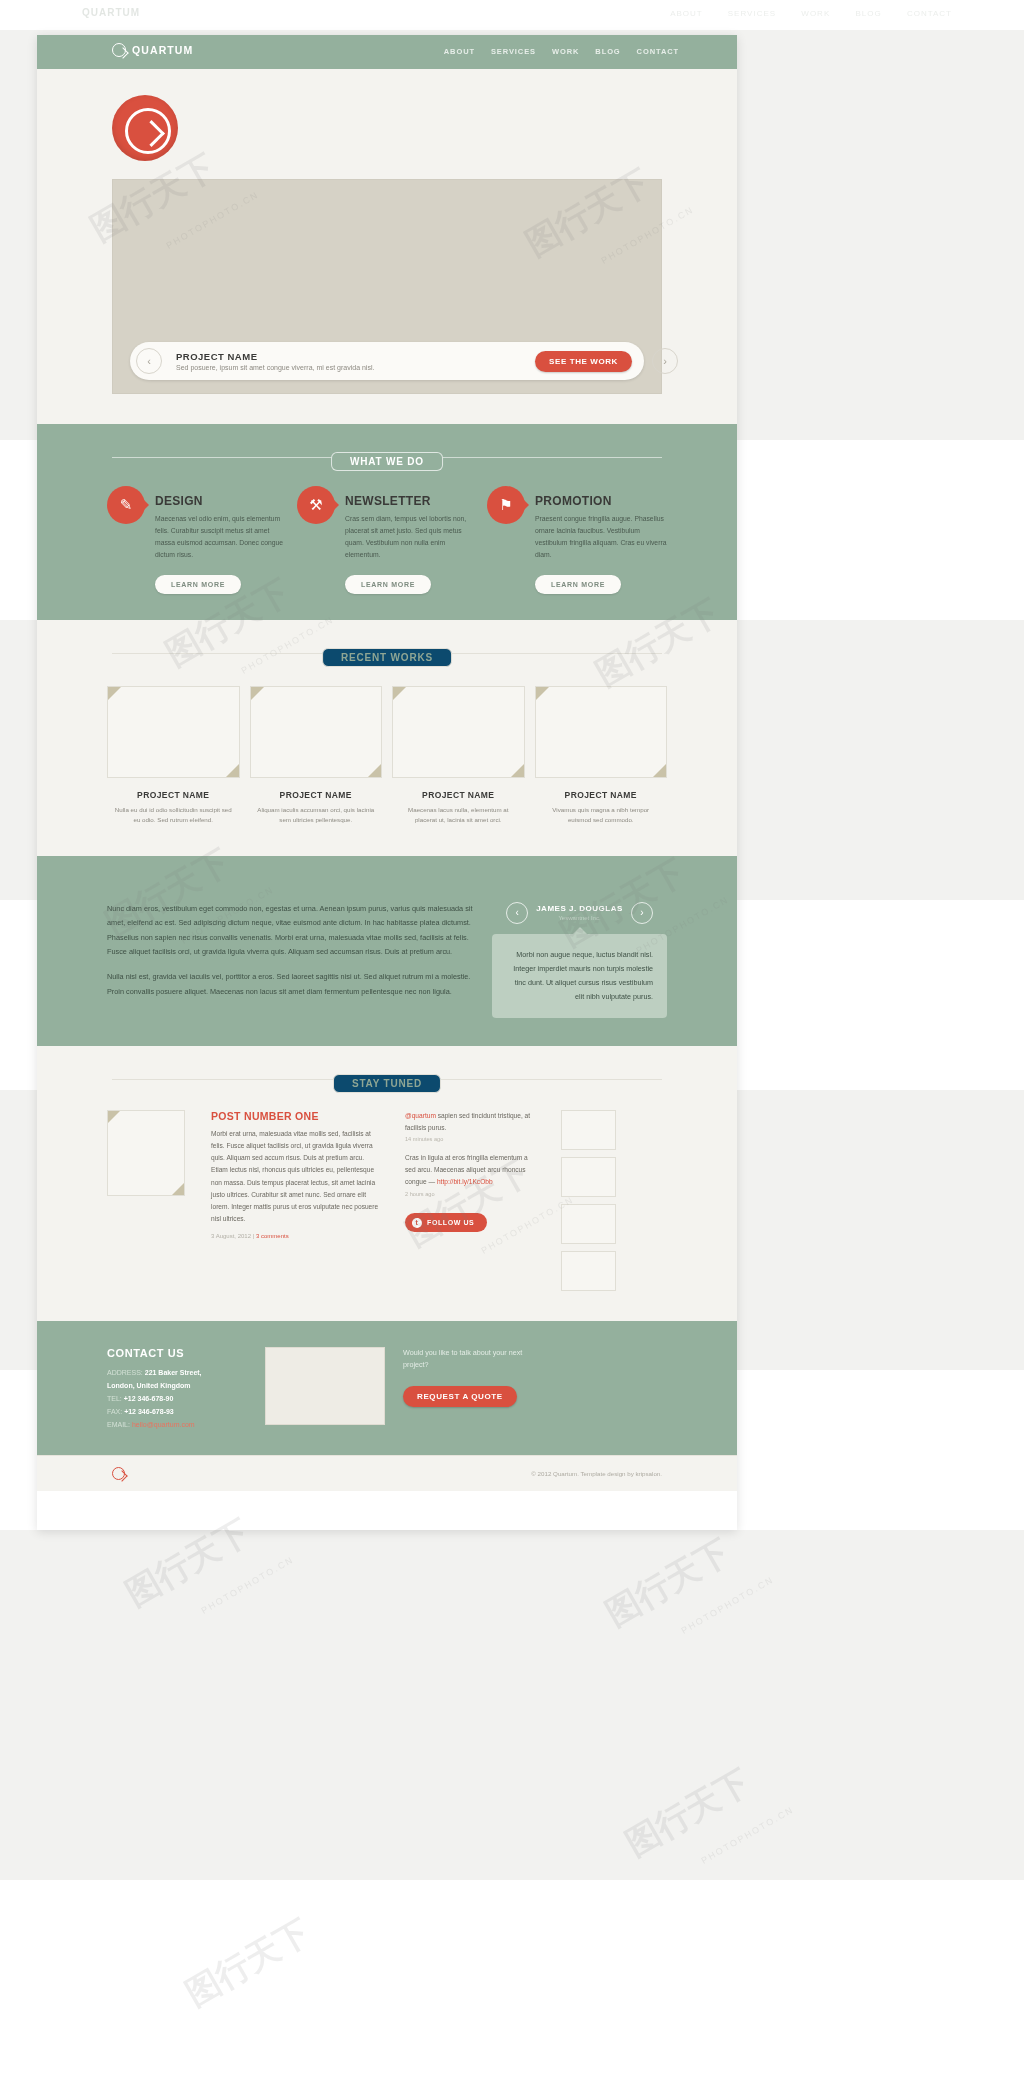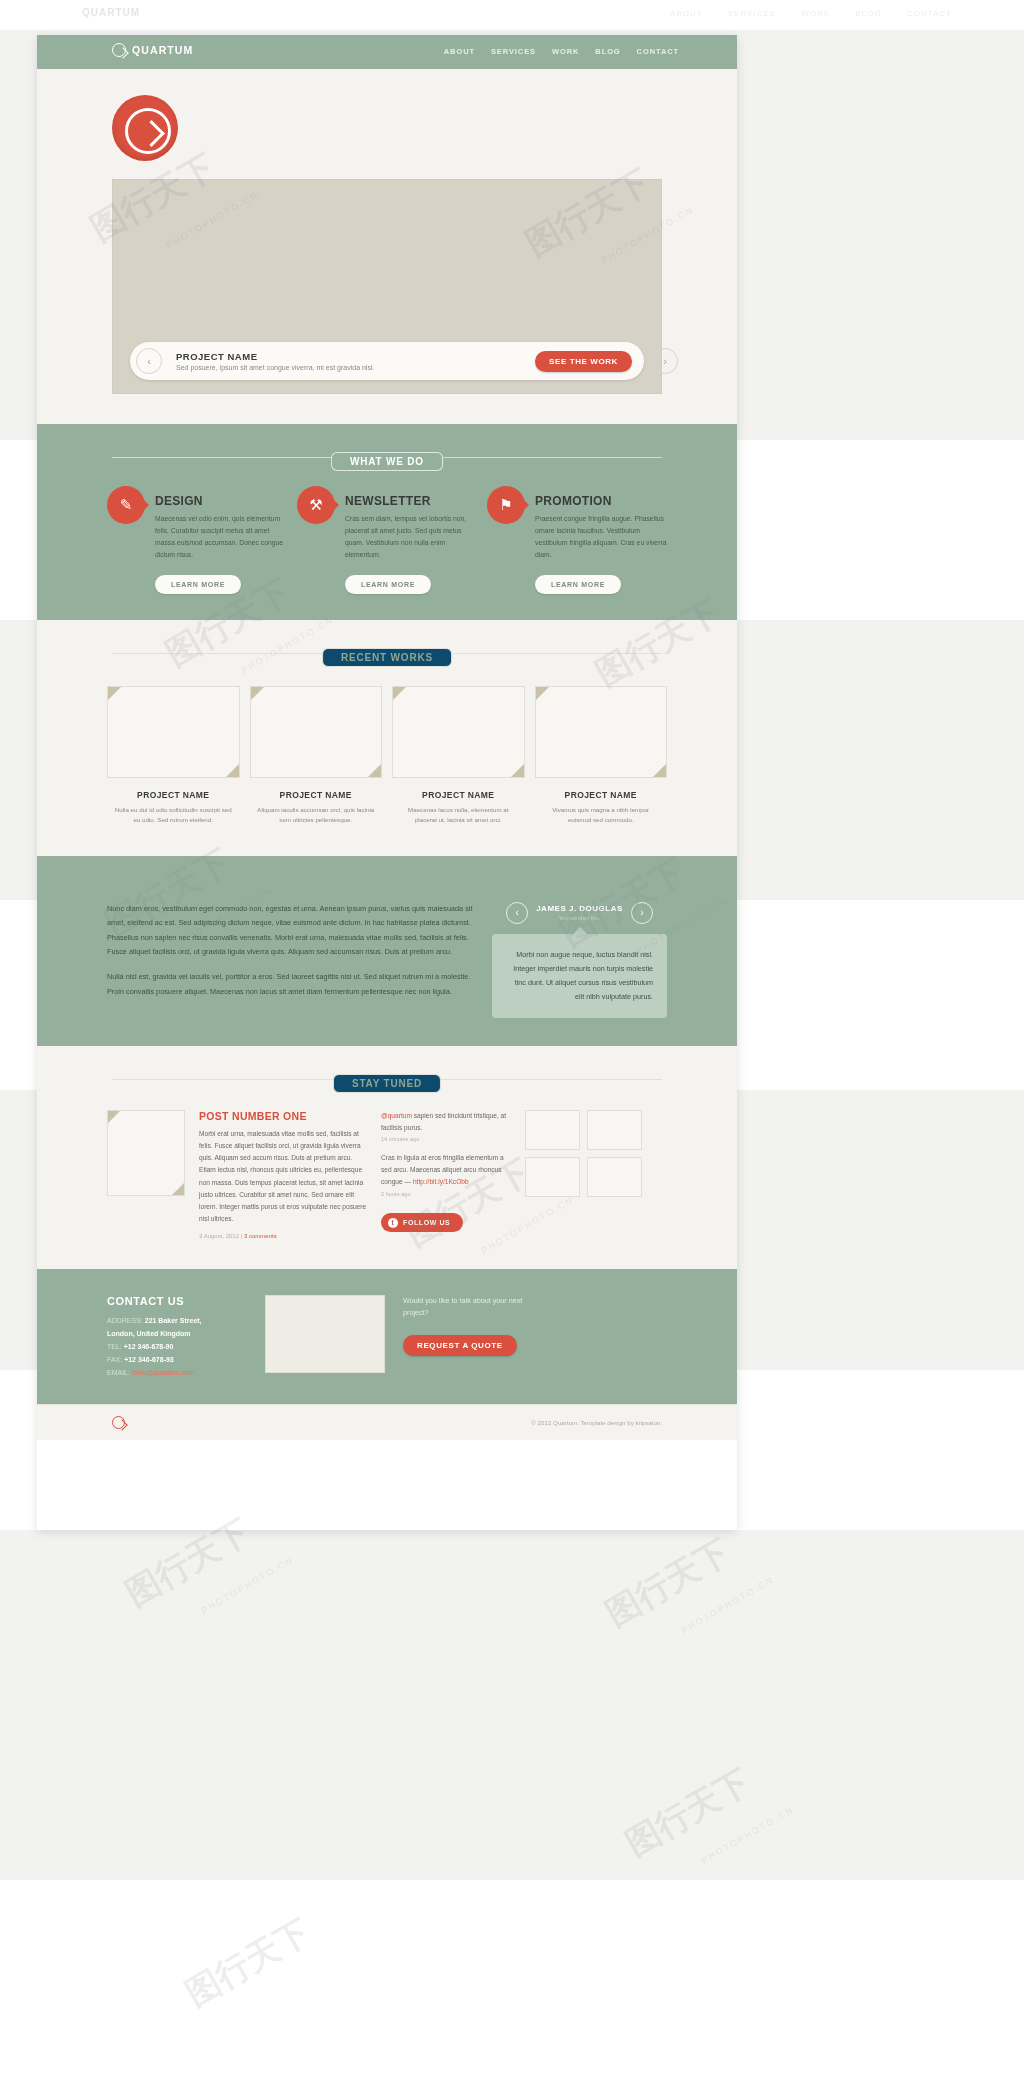--- a/index.html
+++ b/index.html
@@ -149,21 +149,21 @@
     display:flex;align-items:center;justify-content:center;color:#fff;font-size:10px;flex:0 0 auto;}
   .quote{
     background:#bdcfc1; border-radius:4px; padding:14px 14px; position:relative; margin-top:4px;
   }
   .quote:before{ content:""; position:absolute; left:50%; margin-left:-7px; top:-7px;
     border-left:7px solid transparent;border-right:7px solid transparent;border-bottom:7px solid #bdcfc1;}
   .quote p{ font-size:7.2px; line-height:1.95; color:#3f5146; text-align:right;}
 
   
   .blog{ background:#f4f3ef; padding:24px 0 30px;}
-  .blog-row{ display:flex; padding:22px 70px 0; gap:14px;}
+  .blog-row{ display:flex; padding:22px 70px 0; gap:26px;}
   .blog-thumb{ width:78px;height:86px;border:1px solid #e0ded5;background:#f7f6f2;position:relative;flex:0 0 auto;}
   .blog-thumb:before{ content:""; position:absolute; left:0; top:0; border-top:12px solid #c9c2a8;
     border-right:12px solid transparent;}
   .blog-thumb:after{ content:""; position:absolute; right:0; bottom:0; border-bottom:12px solid #c9c2a8;
     border-left:12px solid transparent;}
   .post{ width:168px; flex:0 0 auto;}
   .post-t{ font-size:10.5px; font-weight:bold; color:#d9503f; letter-spacing:.3px;}
   .post-p{ font-size:6.6px; line-height:1.85; color:#6b6860; margin-top:6px;}
   .post-meta{ font-size:6px; color:#b3b0a7; margin-top:8px;}
   .post-meta b{ color:#d9503f; font-weight:normal;}

